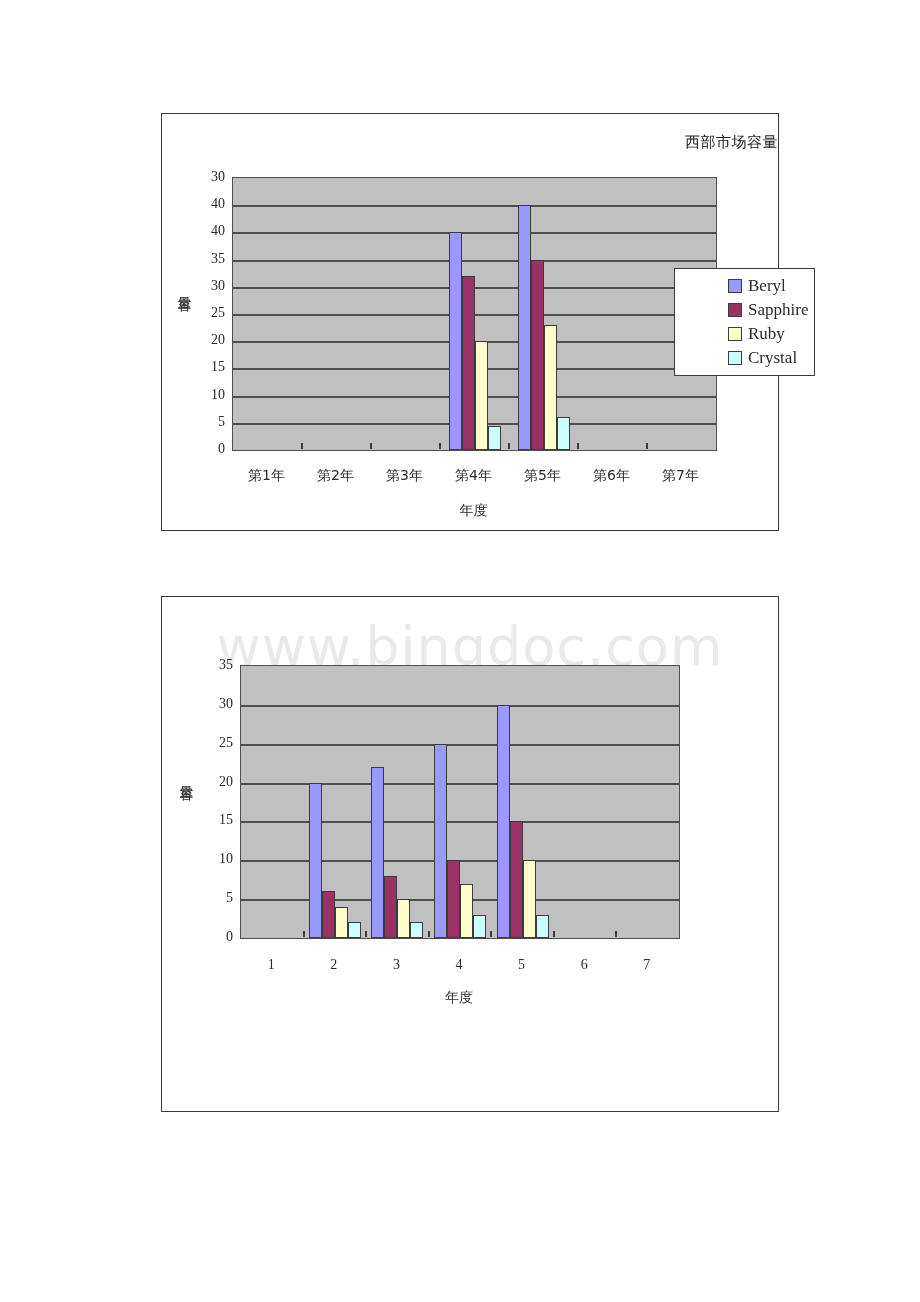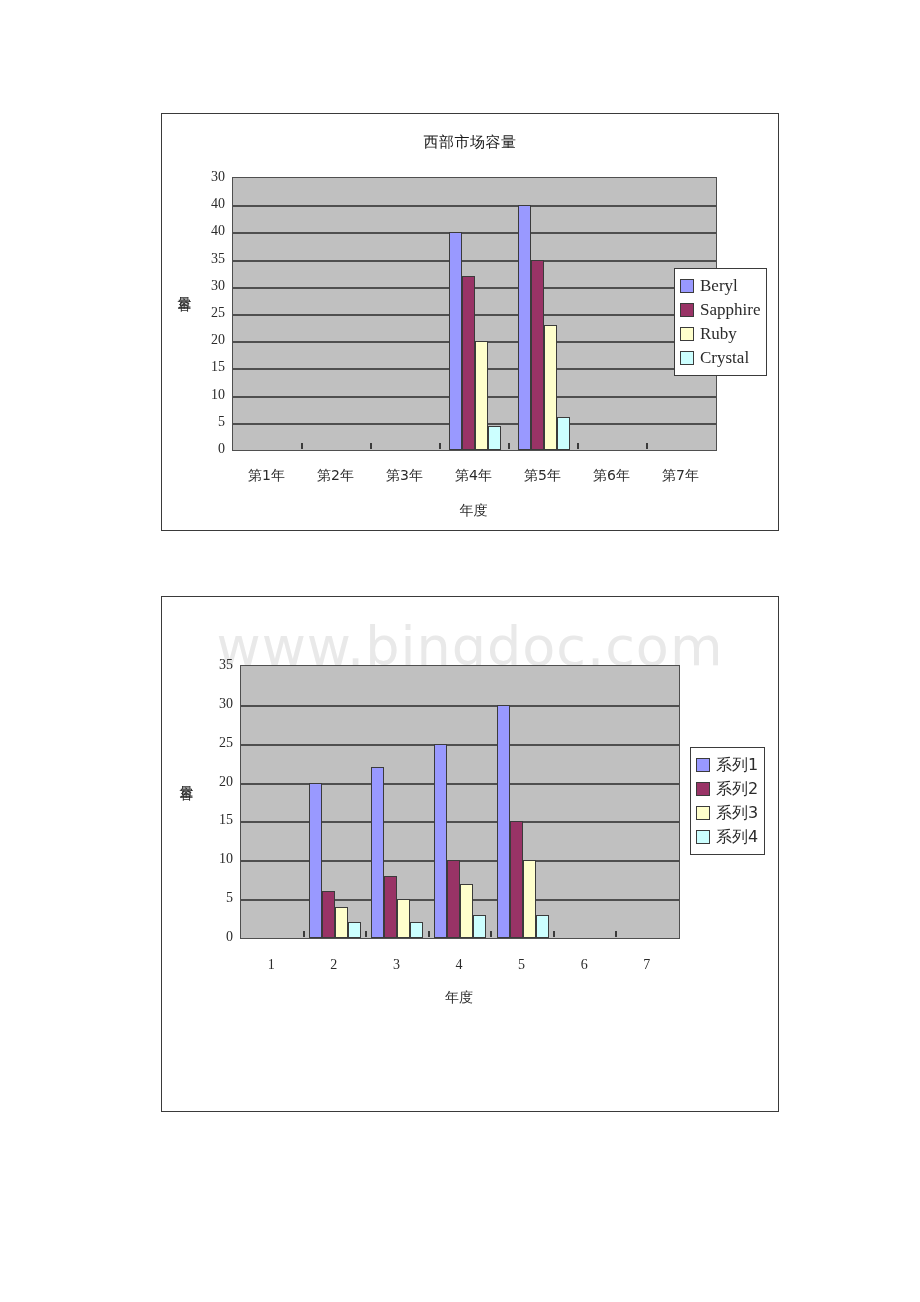--- a/index.html
+++ b/index.html
@@ -22,21 +22,21 @@
     box-sizing: border-box;
   }
 
   #chart1-frame { left: 161px; top: 113px; width: 618px; height: 418px; }
   #chart2-frame { left: 161px; top: 596px; width: 618px; height: 516px; }
 
   .chart-title {
     position: absolute;
     left: 0;
     width: 100%;
-    text-align: center;
+    text-align: right;
     font-size: 15px;
     color: #1a1a1a;
     letter-spacing: 0.5px;
     font-family: "DejaVu Sans", "Liberation Sans", sans-serif;
   }
   #chart1-title { top: 19px; }
   #chart2-title { top: 16px; }
 
   .watermark {
     position: absolute;
@@ -144,20 +144,21 @@
     z-index: 6;
   }
   #chart1-legend { left: 512px; top: 154px; }
   #chart2-legend { left: 528px; top: 150px; }
 
   .legend-row {
     display: flex;
     align-items: center;
     height: 24px;
     white-space: nowrap;
+    margin-left: 48px;
   }
   .legend-swatch {
     width: 12px;
     height: 12px;
     border: 1px solid #3b3b3b;
     margin-right: 6px;
     flex: 0 0 auto;
   }
   .legend-label {
     font-size: 17px;
@@ -326,31 +327,13 @@
       <div class="xtick num" style="left: 319.571px; width: 80px; top: 360px;">5</div>
       <div class="tickmark" style="left: 328.286px; top: 334px;"></div>
       <div class="xtick num" style="left: 382.143px; width: 80px; top: 360px;">6</div>
       <div class="tickmark" style="left: 390.857px; top: 334px;"></div>
       <div class="xtick num" style="left: 444.714px; width: 80px; top: 360px;">7</div>
       <div class="tickmark" style="left: 453.429px; top: 334px;"></div>
     </div>
 
   <div class="axis-title-x" style="left:78px; top:392px; width:438px;">年度</div>
 
-  <div class="legend" id="chart2-legend">
-      <div class="legend-row">
-        <span class="legend-swatch" style="background: rgb(153, 153, 255);"></span>
-        <span class="legend-label cjk">系列1</span>
-      </div>
-      <div class="legend-row">
-        <span class="legend-swatch" style="background: rgb(153, 51, 102);"></span>
-        <span class="legend-label cjk">系列2</span>
-      </div>
-      <div class="legend-row">
-        <span class="legend-swatch" style="background: rgb(255, 255, 204);"></span>
-        <span class="legend-label cjk">系列3</span>
-      </div>
-      <div class="legend-row">
-        <span class="legend-swatch" style="background: rgb(204, 255, 255);"></span>
-        <span class="legend-label cjk">系列4</span>
-      </div>
-    </div>
 </div>
 
 </body></html>

